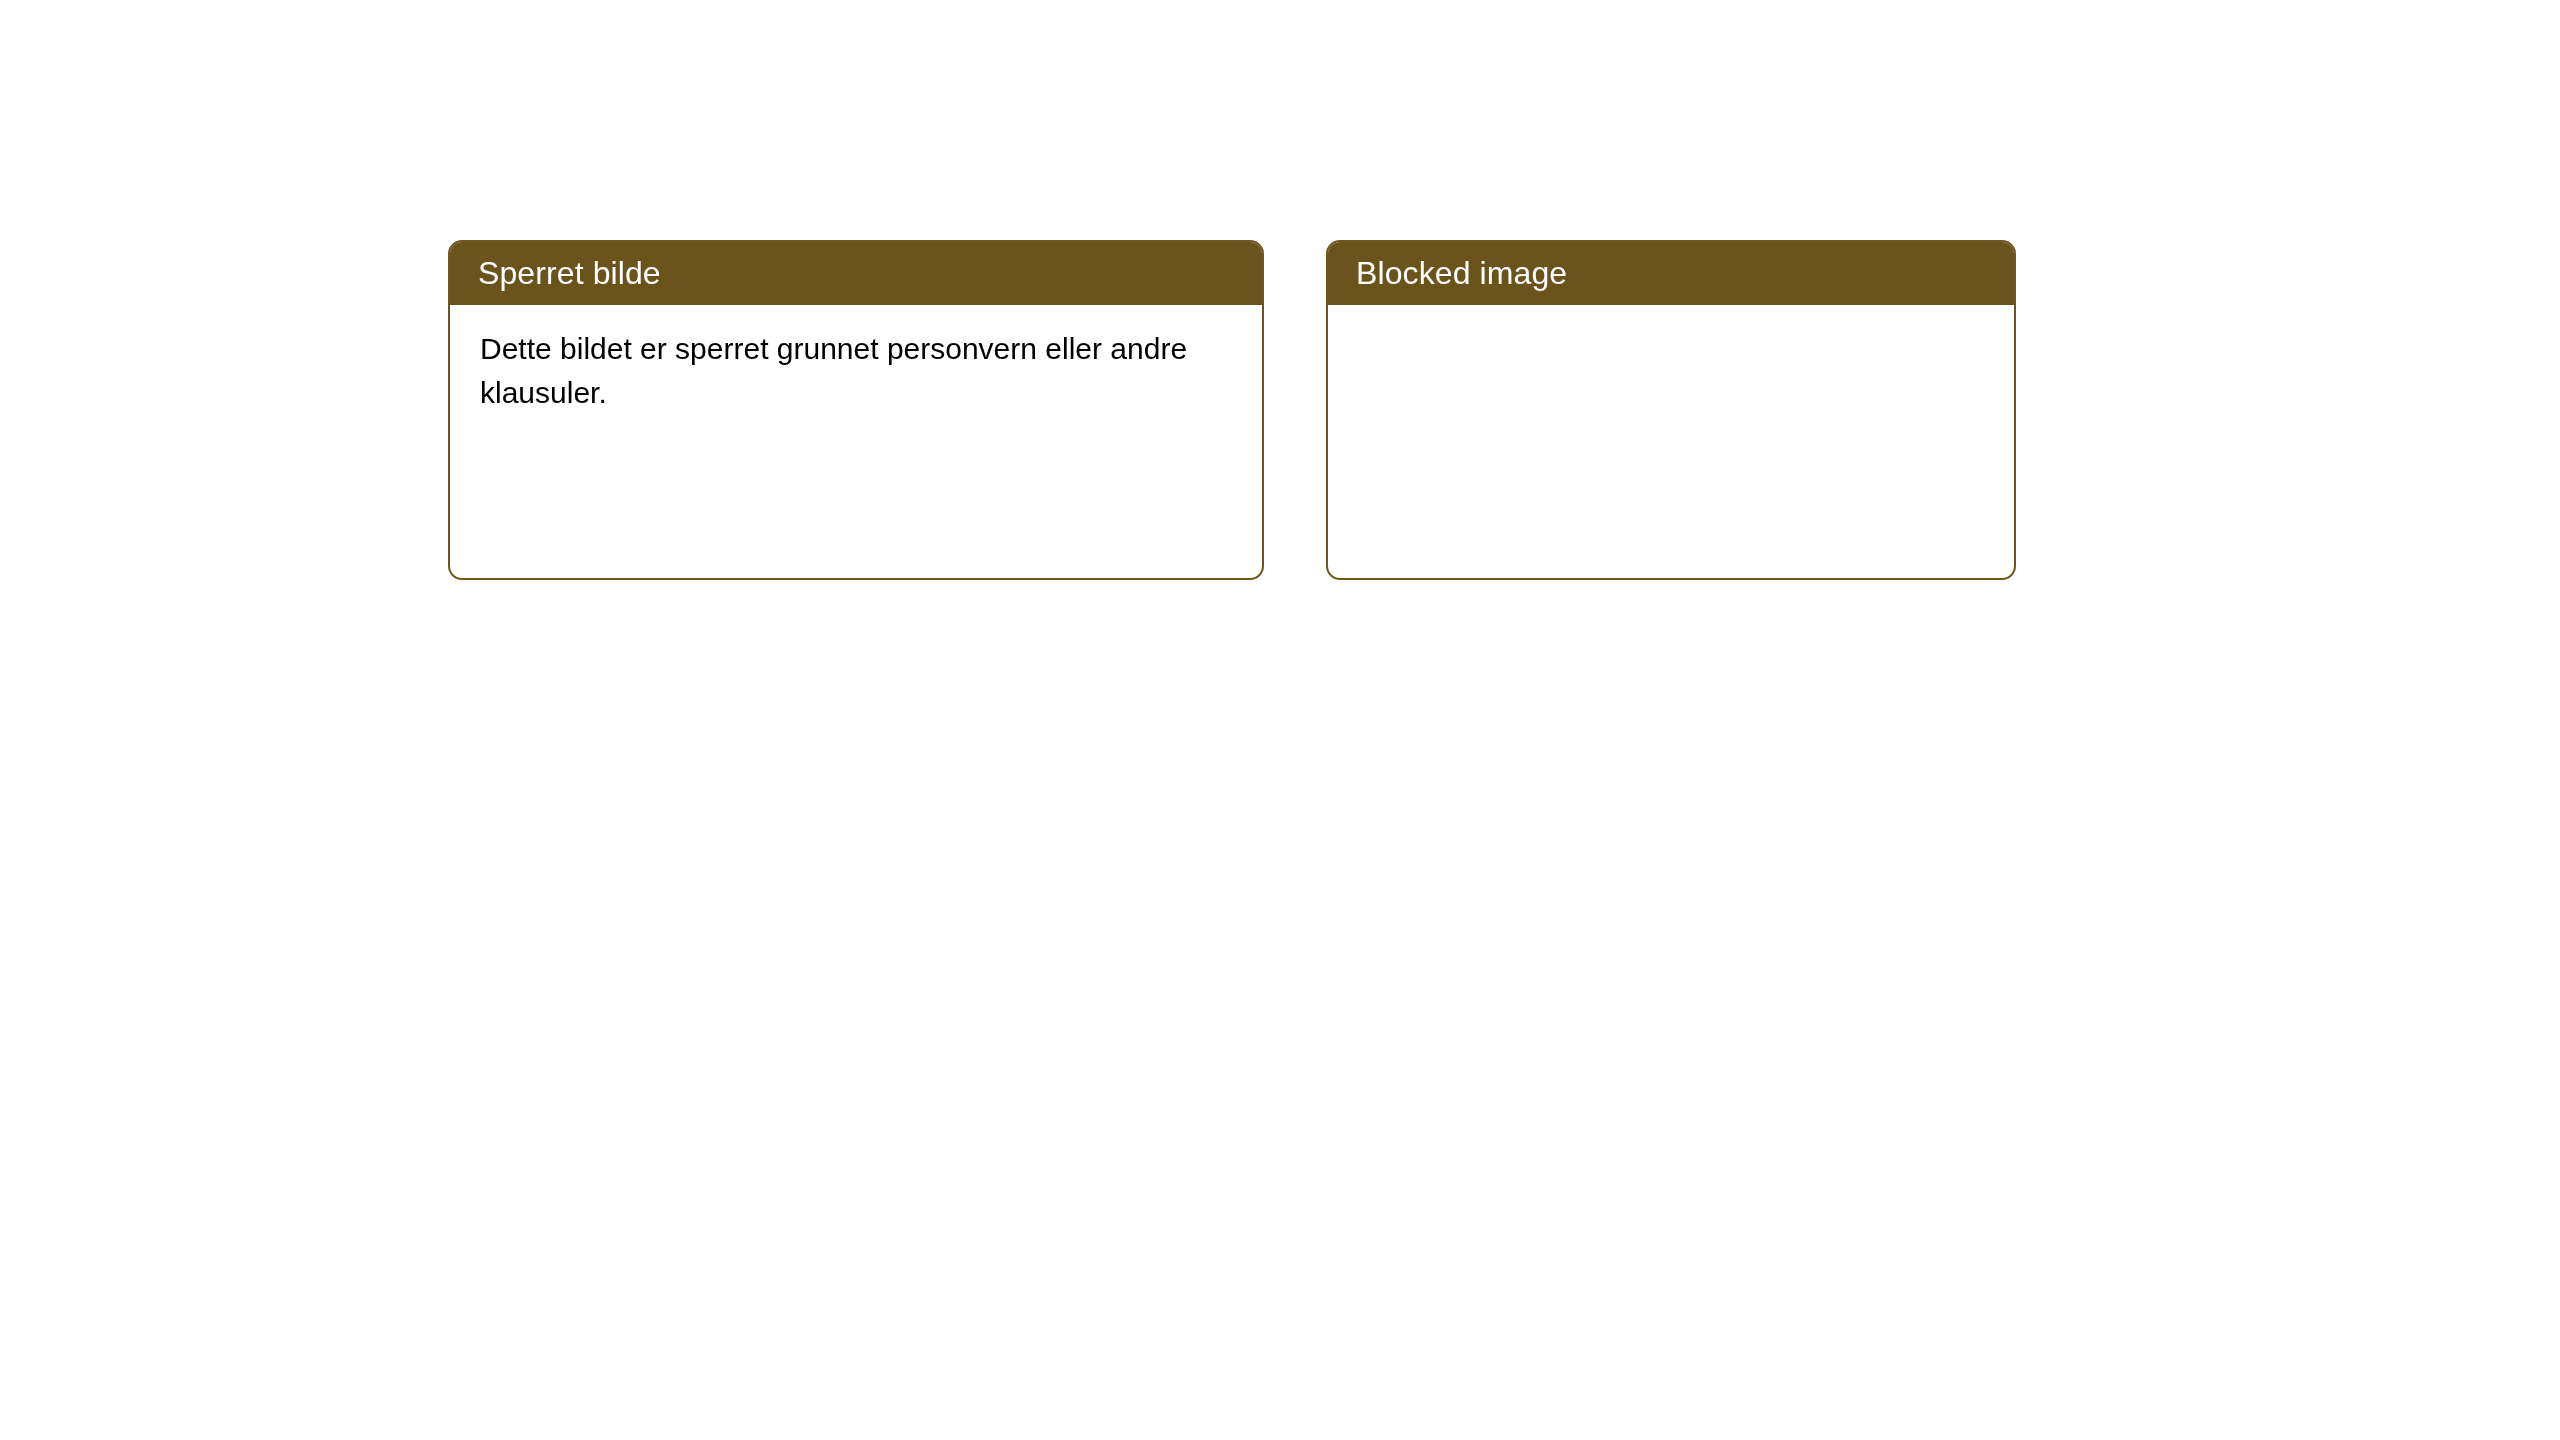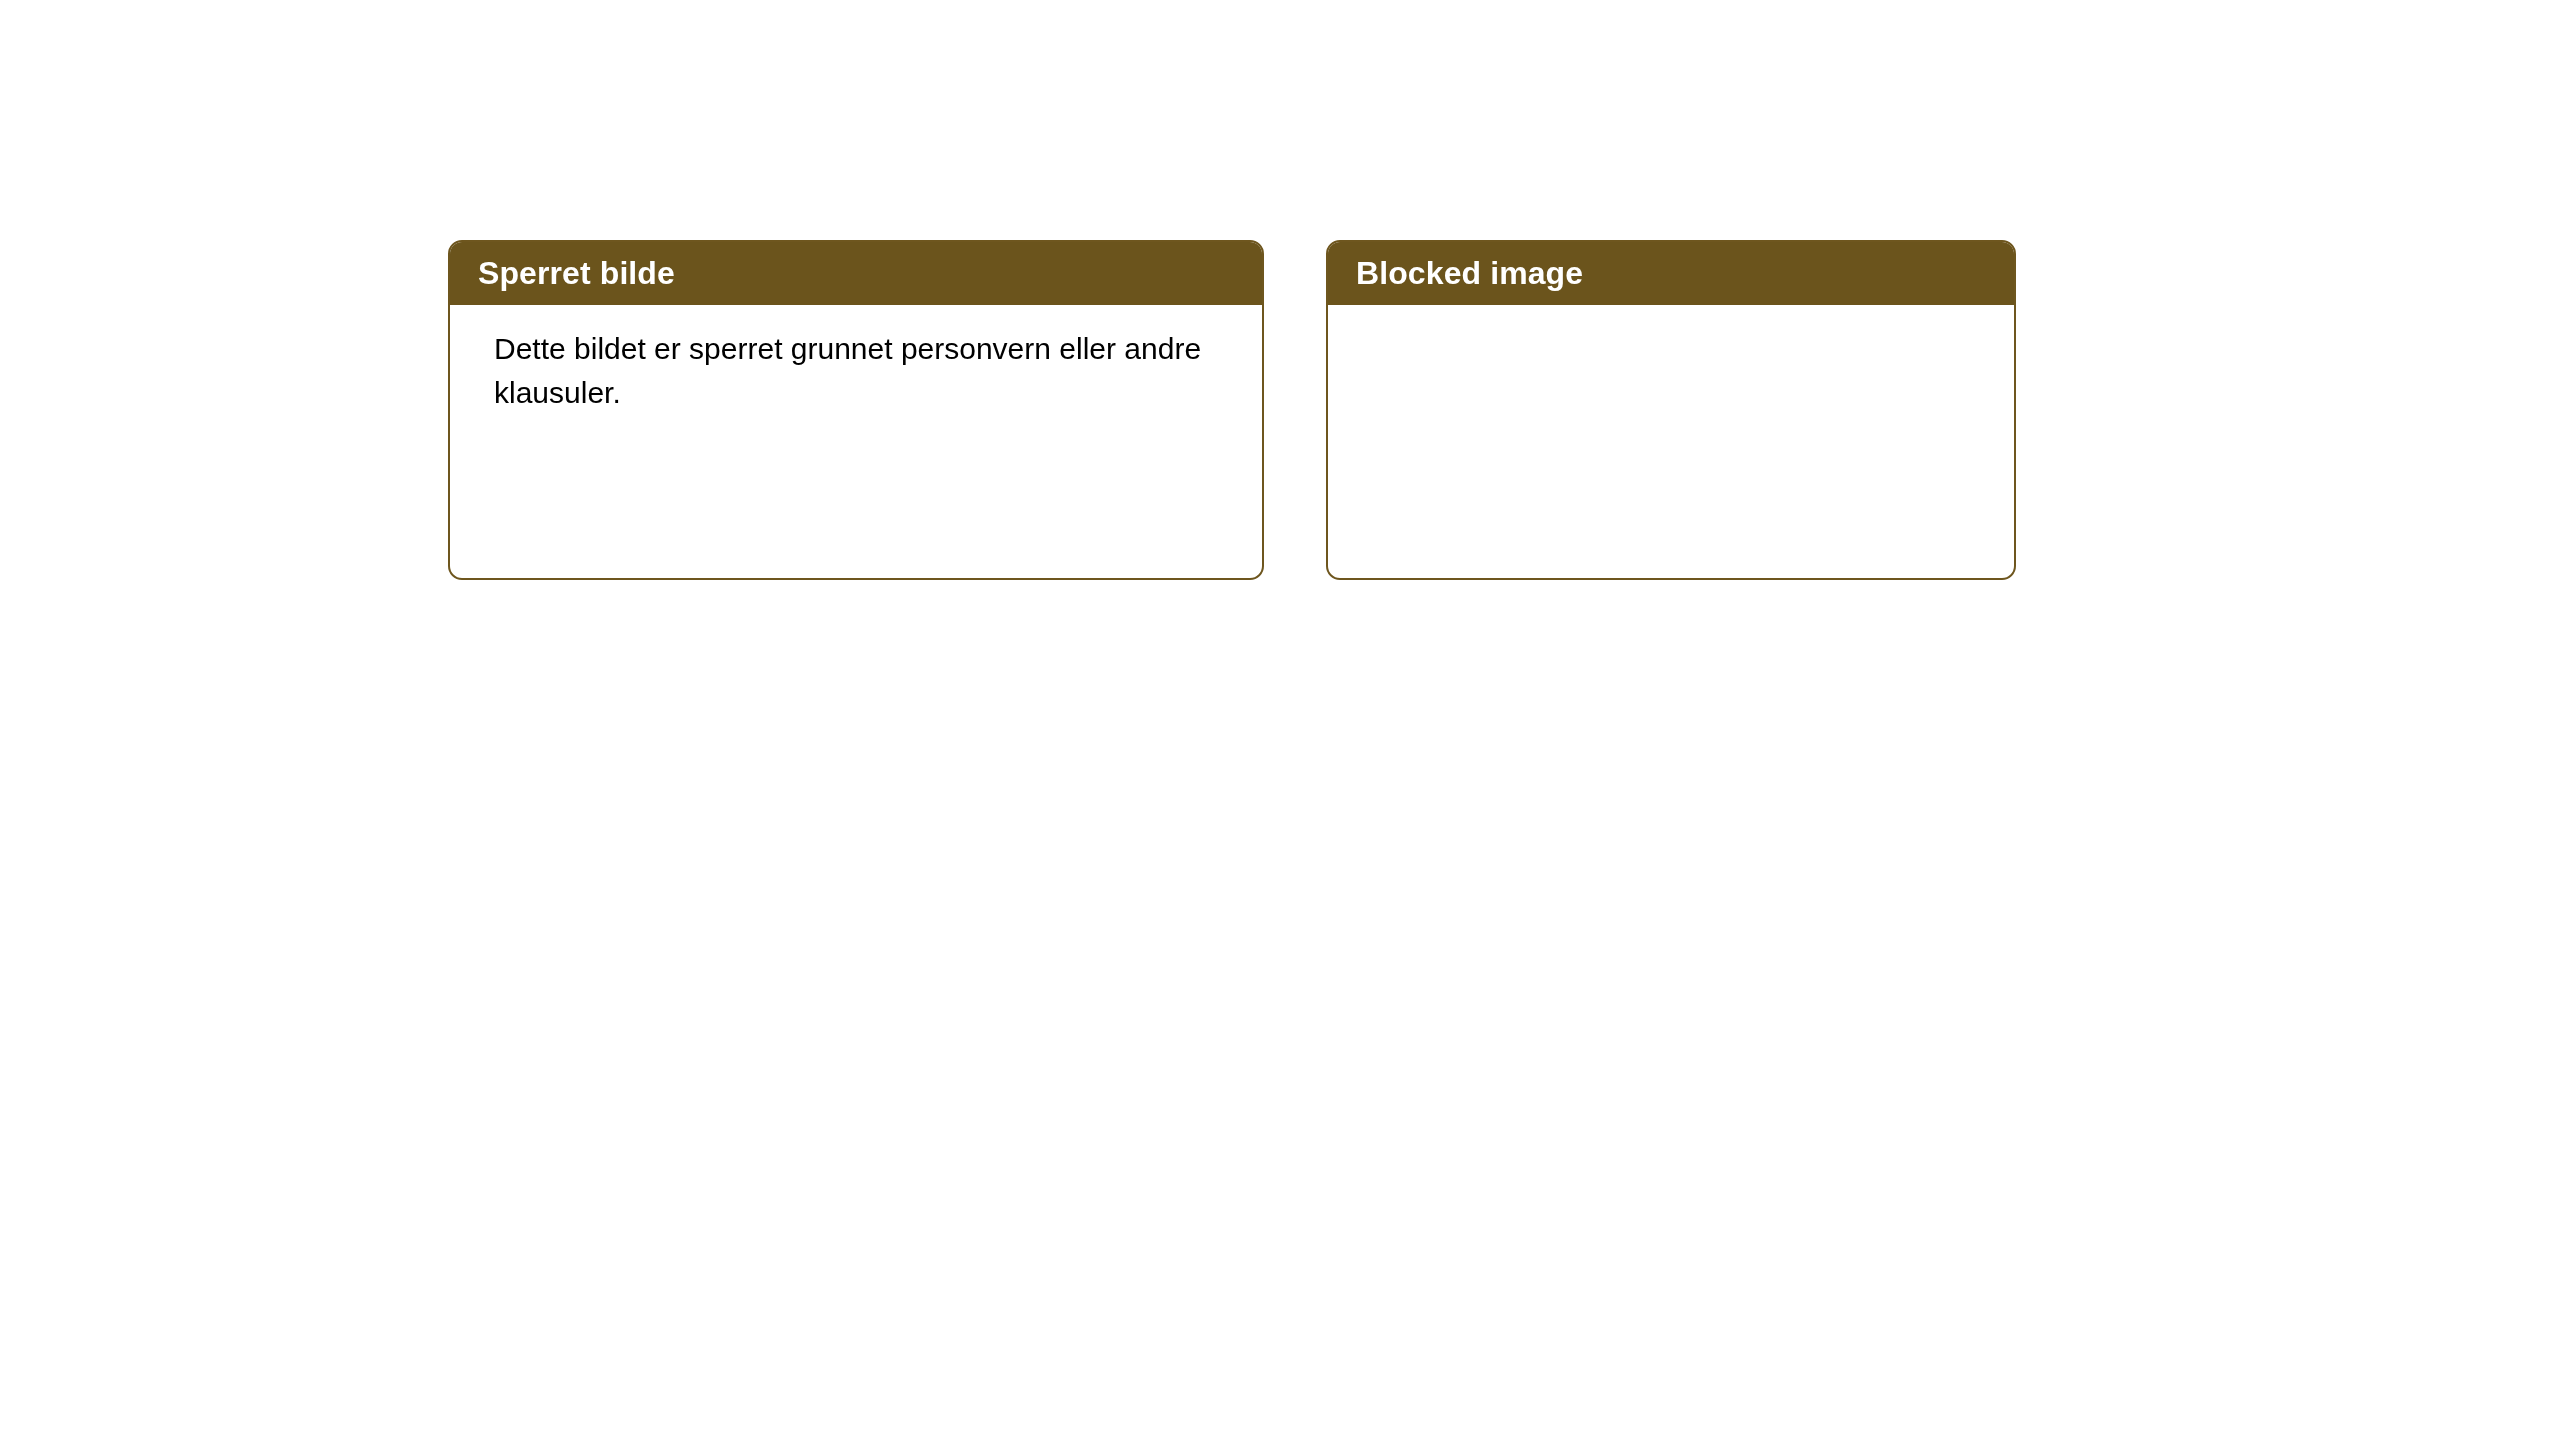--- a/index.html
+++ b/index.html
@@ -47,26 +47,26 @@
     min-height: 340px;
   }
 
   .card-header {
     background: #6b541c;
     color: #ffffff;
     font-size: 32px;
     line-height: 1;
     padding: 15px 0 16px 28px;
     letter-spacing: 0.1px;
-    font-weight: 700;
+    font-weight: 400;
     white-space: nowrap;
   }
 
   .card-body {
-    padding: 22px 26px 28px 44px;
+    padding: 22px 26px 28px 30px;
     color: #000000;
     font-size: 30px;
     line-height: 44px;
     font-weight: 400;
     flex: 1 1 auto;
   }
 
   .card-body p {
     margin: 0;
   }

